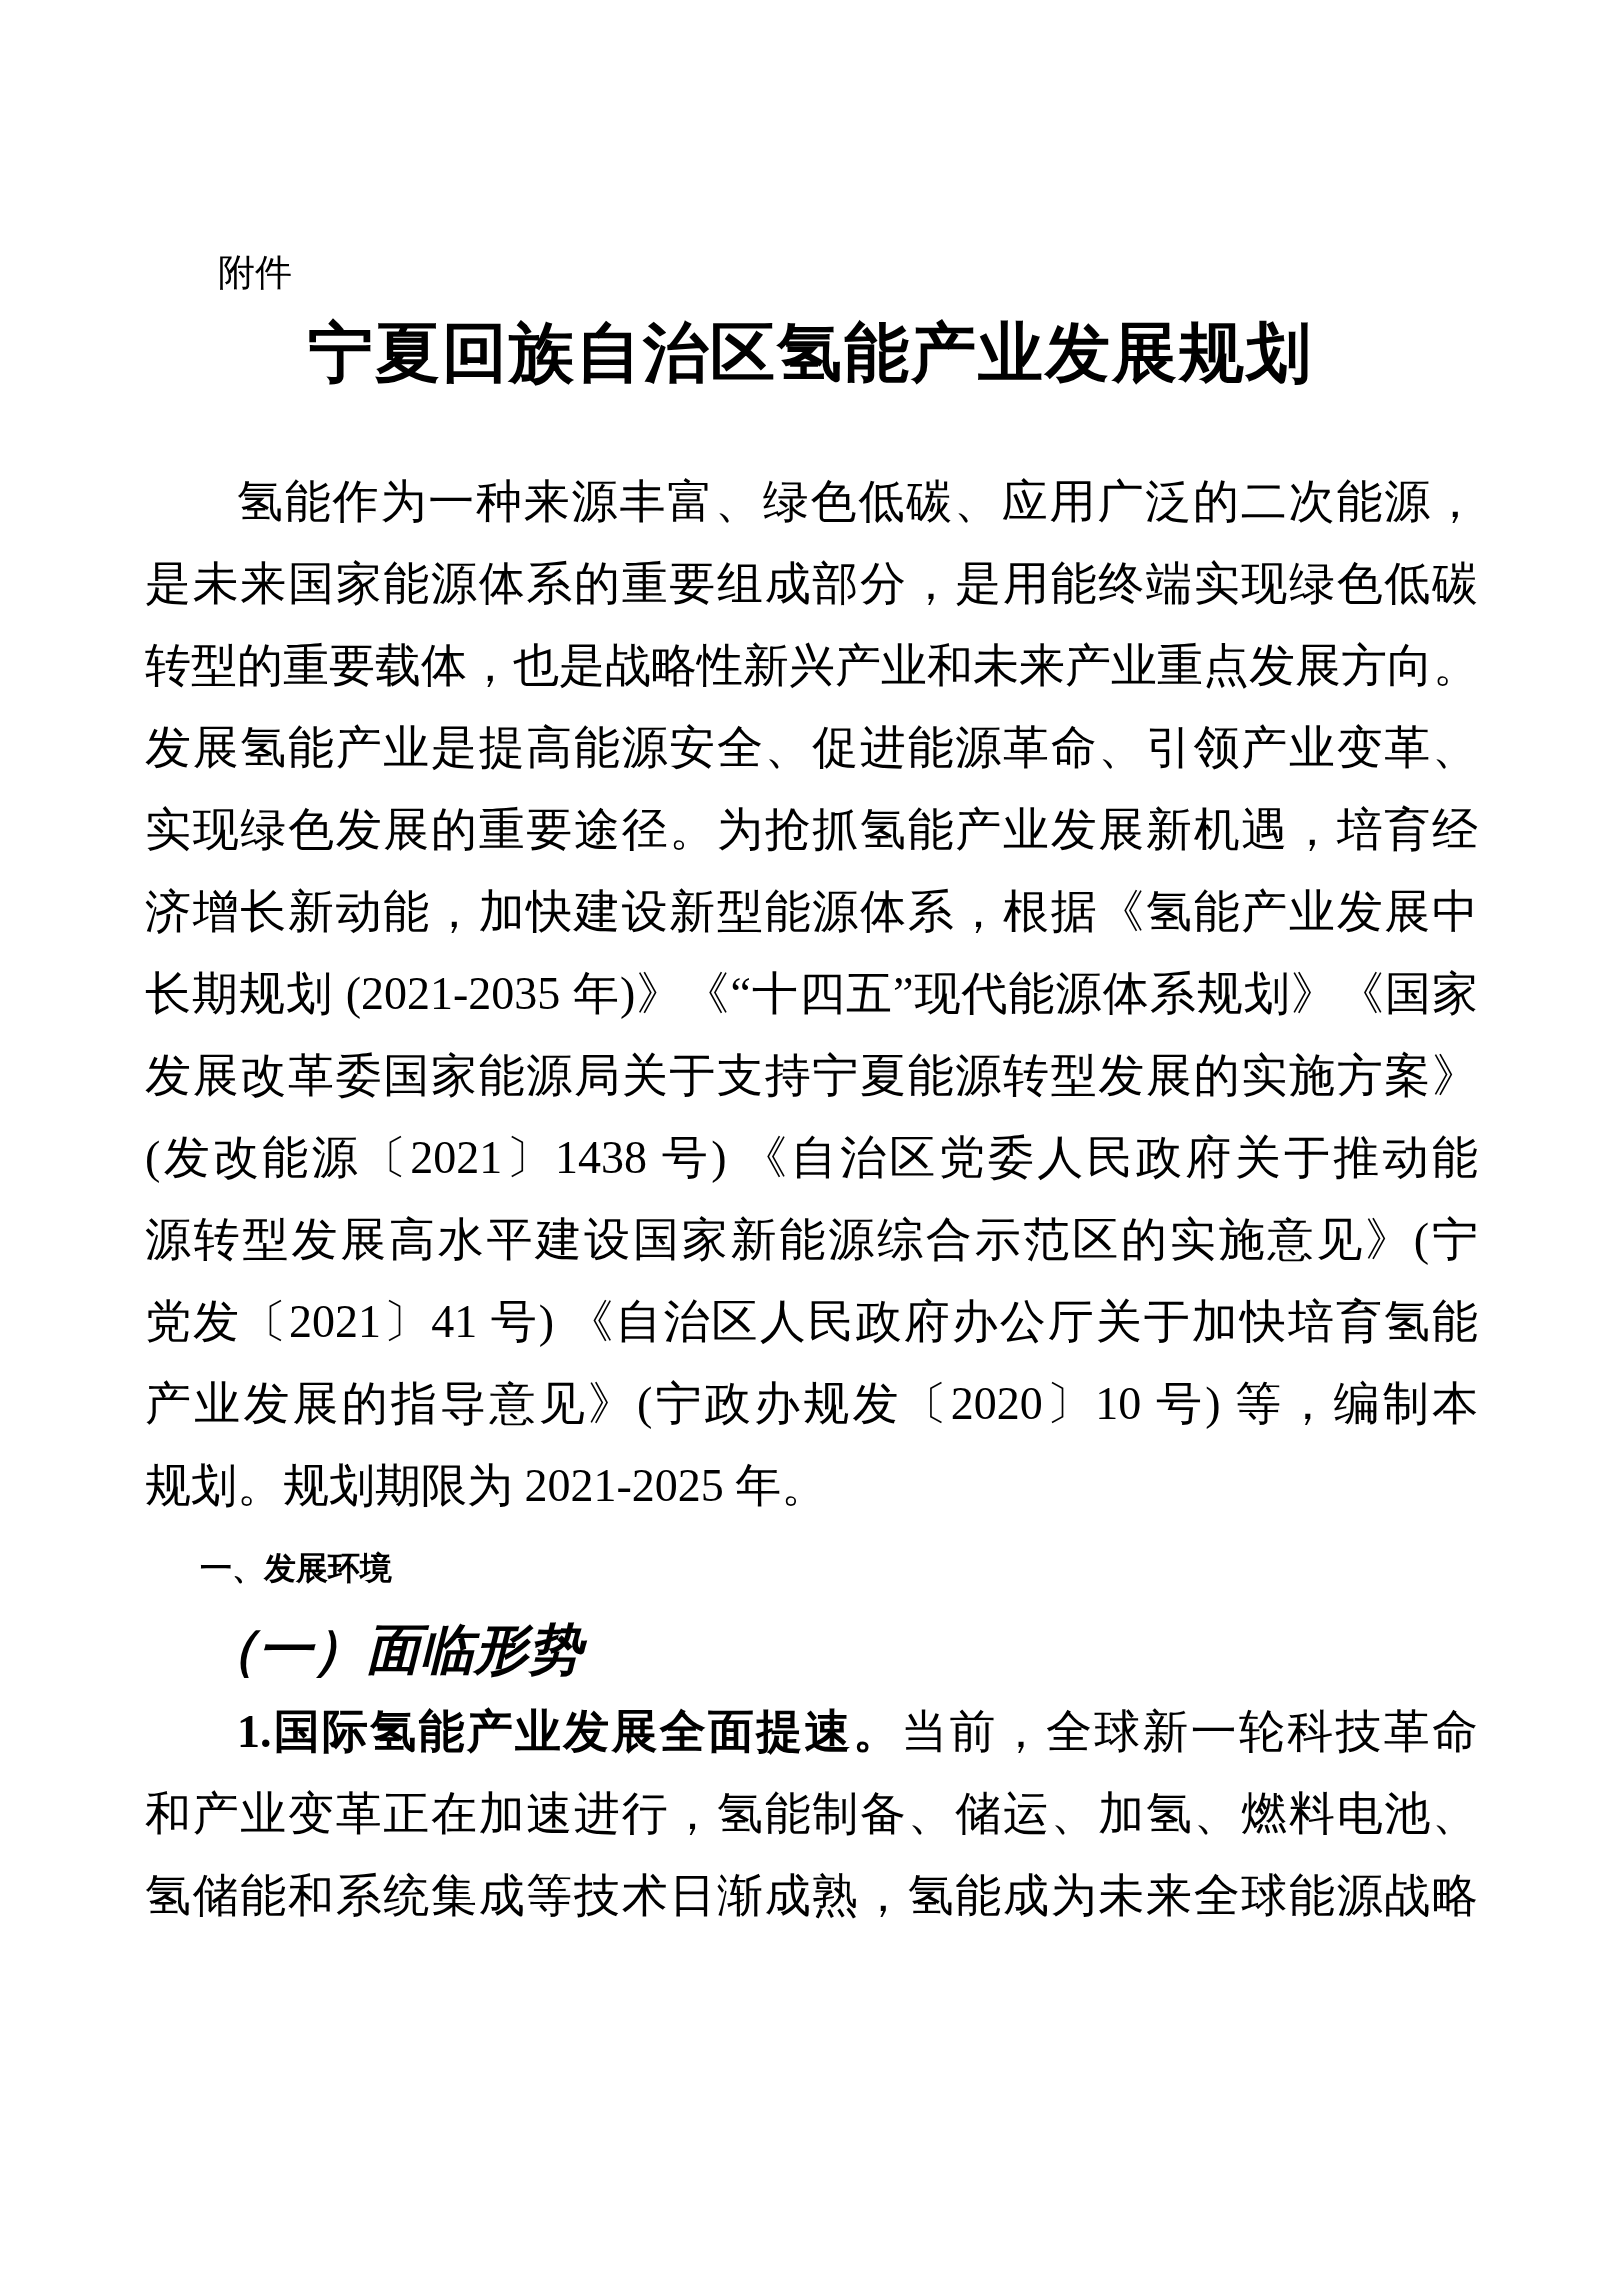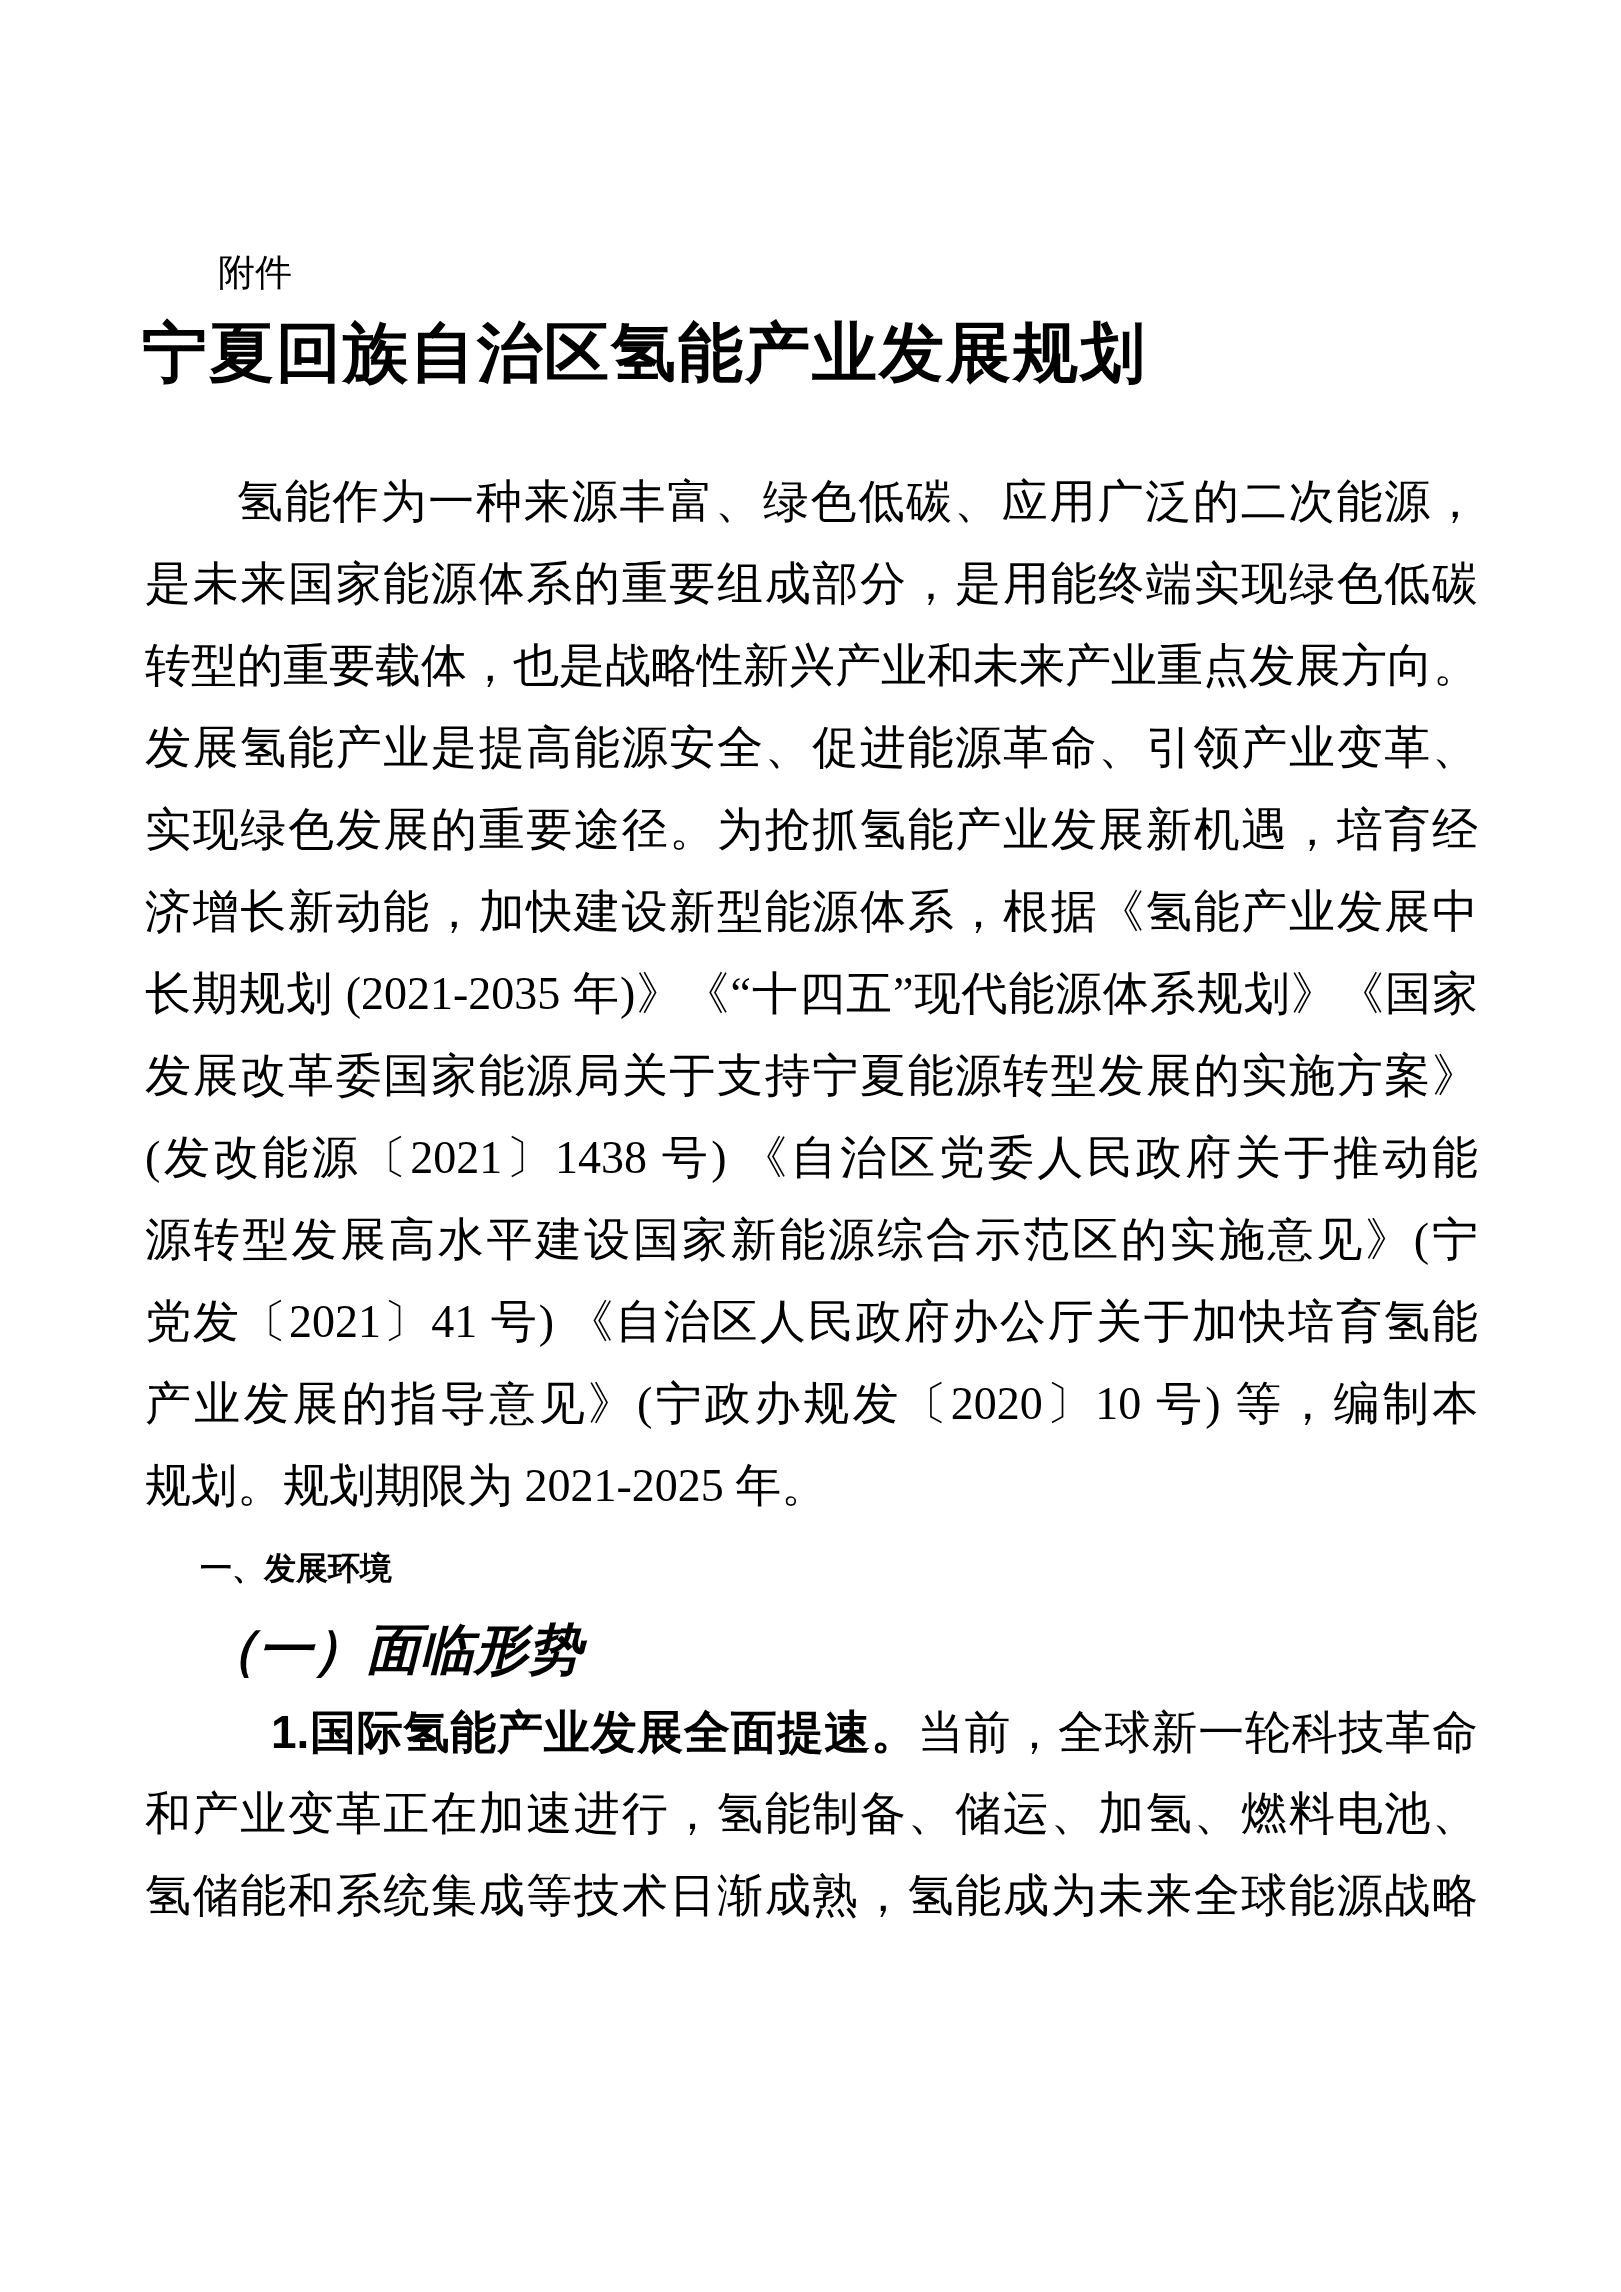--- a/index.html
+++ b/index.html
@@ -24,20 +24,21 @@
     line-height: 55px;
     font-family: "Liberation Sans", sans-serif;
     color: #000000;
   }
   .doc-title {
     position: absolute;
     left: 142px;
     width: 1337px;
     top: 314px;
     margin: 0;
+    text-align: center;
     font-size: 65px;
     line-height: 78px;
     font-weight: bold;
     letter-spacing: 2px;
     font-family: "Liberation Sans", sans-serif;
     color: #000000;
   }
   .doc-body {
     position: absolute;
     left: 145px;
@@ -70,23 +71,22 @@
   }
   .heading2 {
     font-weight: bold;
     font-style: italic;
     font-size: 54px;
     text-align: left;
     text-align-last: left;
     text-indent: 59px;
   }
   .lead-bold {
-    font-family: Liberation Sans, sans-serif;
+    font-family: Liberation Serif, serif;
     font-weight: bold;
-    margin-left: 34px;
   }
 </style>
 </head>
 <body>
 
 <div class="page">
 
   <div class="attachment">附件</div>
 
   <h1 class="doc-title">宁夏回族自治区氢能产业发展规划</h1>

